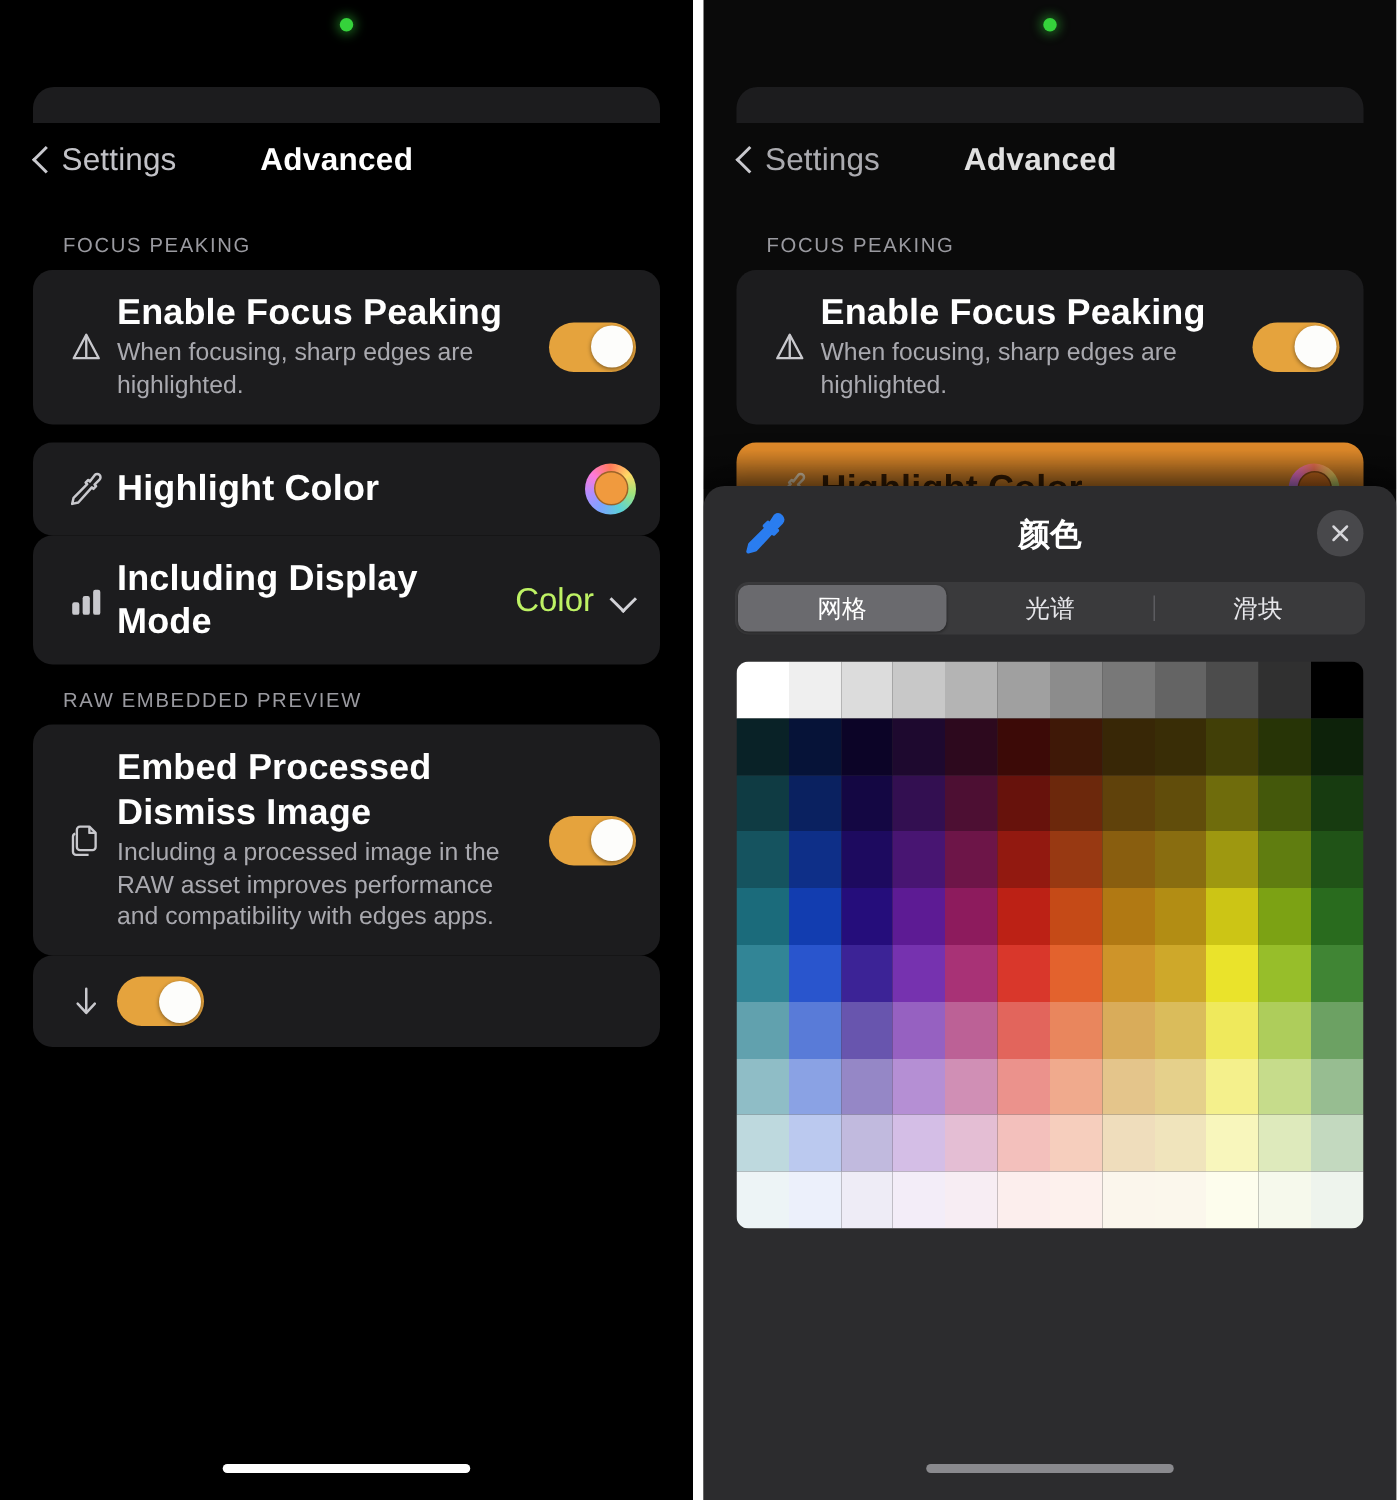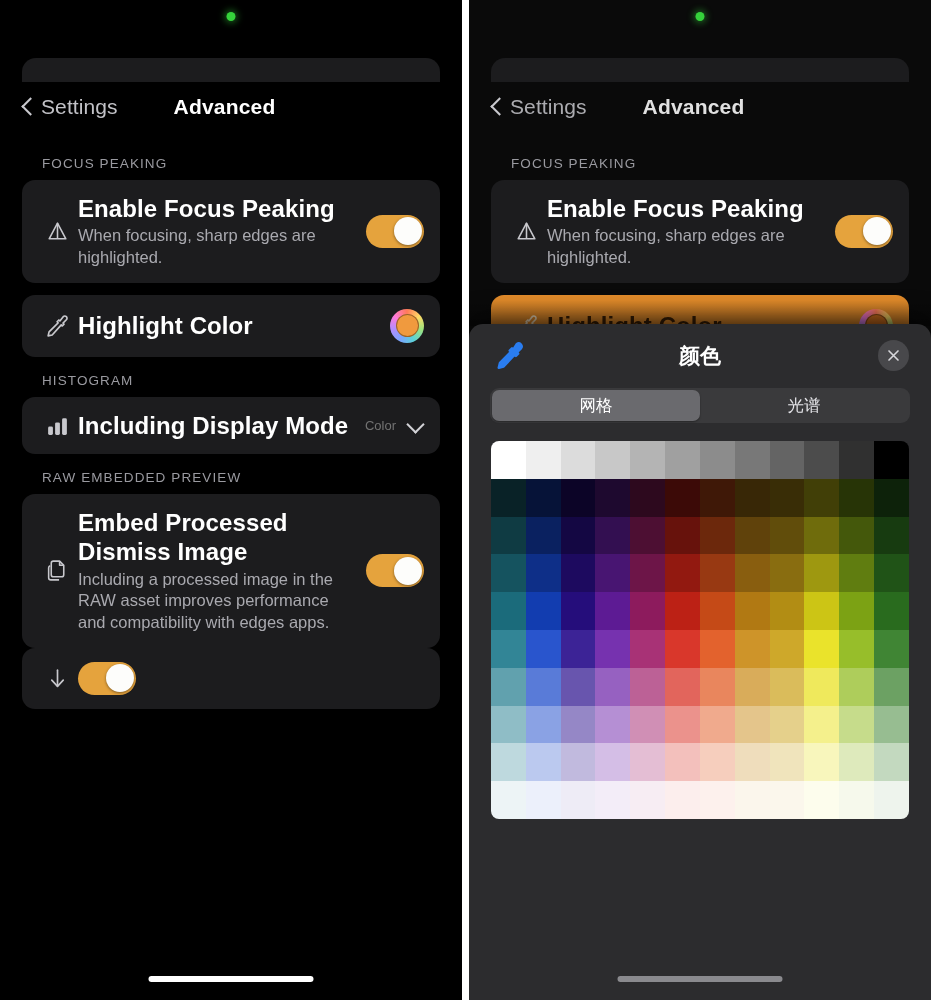--- a/index.html
+++ b/index.html
@@ -111,21 +111,21 @@
   }
   .card.highlighted .card-title { color: #3b1f04; }
   .card.highlighted .card-icon { color: #f7e3c2; }
   .card-sub {
     font-size: 16.5px; color: #a9a9af;
     line-height: 1.32; margin-top: 2px;
   }
   .card-trailing {
     flex: none; display: flex; align-items: center; gap: 10px;
   }
-  .trailing-value { font-size: 13px; color: #737373; }
+  .trailing-value { font-size: 22px; color: #bef264; }
   .chev-down {
     width: 18px; height: 18px; position: relative; flex: none;
   }
   .chev-down::before {
     content: ""; position: absolute;
     left: 3px; top: 2px;
     width: 11px; height: 11px;
     border-right: 2.6px solid #d2d2d7;
     border-bottom: 2.6px solid #d2d2d7;
     transform: rotate(45deg);
@@ -280,21 +280,20 @@
         <div class="card-body">
           <div class="card-title">Highlight Color</div>
         </div>
         <div class="card-trailing">
           <div class="color-wheel">
             <span class="inner"></span>
           </div>
         </div>
       </div>
 
-      <div class="section-header">HISTOGRAM</div>
 
       <div class="card">
         <div class="card-icon">
           <svg width="25" height="25" viewBox="0 0 24 24" fill="currentColor">
             <rect x="3" y="13" width="4.6" height="8" rx="1.4"></rect>
             <rect x="9.7" y="9" width="4.6" height="12" rx="1.4"></rect>
             <rect x="16.4" y="5" width="4.6" height="16" rx="1.4"></rect>
           </svg>
         </div>
         <div class="card-body">
@@ -417,20 +416,23 @@
           </svg>
         </div>
       </div>
 
       <div class="segmented">
         <div class="seg active">
           <span>网格</span>
         </div>
         <div class="seg">
           <span>光谱</span>
+        </div>
+        <div class="seg">
+          <span>滑块</span>
         </div>
       </div>
 
       <div class="grid-wrap">
         <div class="grid" id="color-grid">
             <i style="background: rgb(255, 255, 255);"></i>
             <i style="background: rgb(239, 239, 239);"></i>
             <i style="background: rgb(220, 220, 220);"></i>
             <i style="background: rgb(200, 200, 200);"></i>
             <i style="background: rgb(180, 180, 180);"></i>

